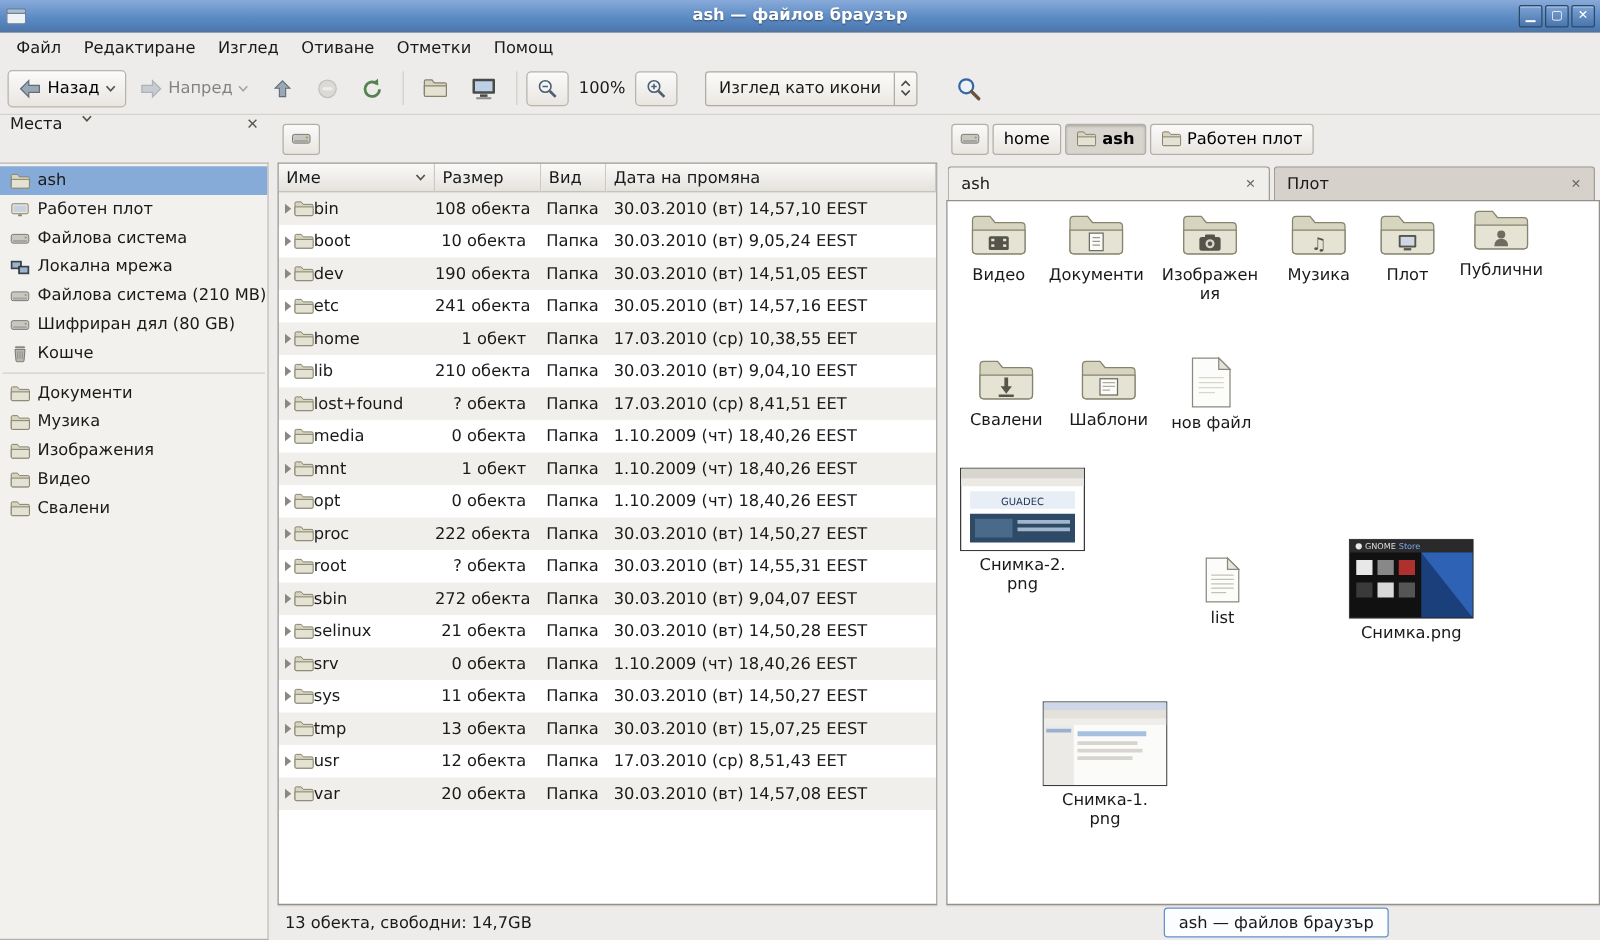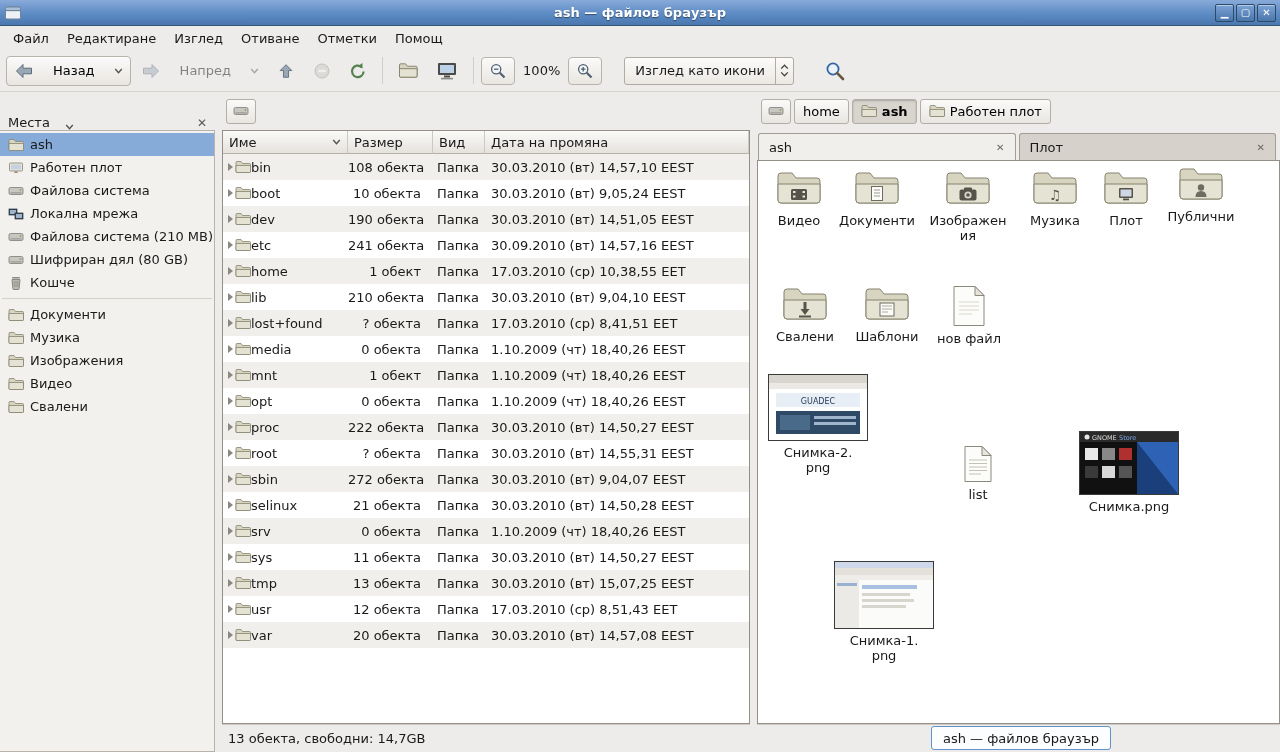--- a/index.html
+++ b/index.html
@@ -17,37 +17,37 @@
   .win-btn{width:19px;height:18px;border:1px solid #2c4a66;border-radius:2px;color:#fff;font-size:10px;
     display:flex;align-items:center;justify-content:center;
     background:linear-gradient(#7ca3d6,#4a76ab);box-shadow:inset 0 1px 0 rgba(255,255,255,.45)}
 
   
   .menubar{height:24px;flex:none;display:flex;align-items:stretch;padding-left:4px}
   .menu-item{display:flex;align-items:center;padding:0 9px}
 
   
   .toolbar{height:42px;flex:none;display:flex;align-items:center;gap:2px;padding:0 6px;border-bottom:1px solid #d6d2cc}
-  .tb-btn{display:flex;align-items:center;gap:19px;padding:4px 7px;border:1px solid transparent;border-radius:4px;background:none;font:inherit}
+  .tb-btn{display:flex;align-items:center;gap:4px;padding:4px 7px;border:1px solid transparent;border-radius:4px;background:none;font:inherit}
   .tb-btn.raised{border-color:#b8b3ab;background:linear-gradient(#fbfafa,#e9e6e1);box-shadow:inset 0 1px 0 rgba(255,255,255,.7)}
   .tb-btn.disabled{opacity:.45}
   .sep-v{width:1px;align-self:stretch;margin:7px 5px;background:#d2cec7;flex:none}
   .zoom-lvl{padding:0 6px}
   .combo{display:flex;align-items:center;height:28px;border:1px solid #b0aba3;border-radius:3px;
     background:linear-gradient(#fcfbfa,#ebe8e3);margin:0 20px}
   .combo-text{padding:0 10px;min-width:148px}
   .combo-stepper{border-left:1px solid #b0aba3;height:100%;width:18px;display:flex;align-items:center;justify-content:center}
 
   
   .content{display:flex;height:660px;flex:none}
   .split{width:7px;flex:none;background:#edeceb}
 
   
   .sidebar{width:215px;flex:none;display:flex;flex-direction:column}
-  .sb-header{height:38px;flex:none;display:flex;align-items:flex-end;gap:15px;padding:0 8px}
+  .sb-header{height:38px;flex:none;display:flex;align-items:flex-start;gap:15px;padding:0 8px}
   .sb-close{margin-left:auto;color:#5a5853;font-size:12px}
   .sb-list{flex:1;background:#f2f1ee;border:1px solid #b8b4ad;border-left:none;overflow:hidden;padding-top:2px}
   .sb-item{height:23px;display:flex;align-items:center;gap:6px;padding-left:8px;white-space:nowrap}
   .sb-item.sel{background:#86abd9}
   .sb-sep{height:1px;background:#d4d1ca;margin:4px 2px}
 
   
   .pane{display:flex;flex-direction:column;min-width:0}
   .pane.middle{width:528px;flex:none}
   .pane.right{flex:1;position:relative}
@@ -447,21 +447,21 @@
                 <span class="ic ">
                   <svg width="16" height="14" viewBox="0 0 16 14">
                     <path d="M1 2.5 q0-1 1-1 h4 l1.5 2 h7 q1 0 1 1 v7 q0 1-1 1 H2 q-1 0-1-1 z" fill="#d7d4c0" stroke="#86836e" stroke-width="0.8"></path>
                     <path d="M1 5.5 h14.5 v6 q0 1-1 1 H2 q-1 0-1-1 z" fill="#e4e2d2" stroke="#86836e" stroke-width="0.8"></path>
                   </svg>
                 </span>
                 <span>etc</span>
               </div>
               <div class="cell c1">241 обекта</div>
               <div class="cell c2">Папка</div>
-              <div class="cell c3">30.09.2010 (вт) 14,57,16 EEST</div>
+              <div class="cell c3">30.05.2010 (вт) 14,57,16 EEST</div>
             </div>
             <div class="row even">
               <div class="cell c0">
                 <span class="exp"></span>
                 <span class="ic ">
                   <svg width="16" height="14" viewBox="0 0 16 14">
                     <path d="M1 2.5 q0-1 1-1 h4 l1.5 2 h7 q1 0 1 1 v7 q0 1-1 1 H2 q-1 0-1-1 z" fill="#d7d4c0" stroke="#86836e" stroke-width="0.8"></path>
                     <path d="M1 5.5 h14.5 v6 q0 1-1 1 H2 q-1 0-1-1 z" fill="#e4e2d2" stroke="#86836e" stroke-width="0.8"></path>
                   </svg>
                 </span>

